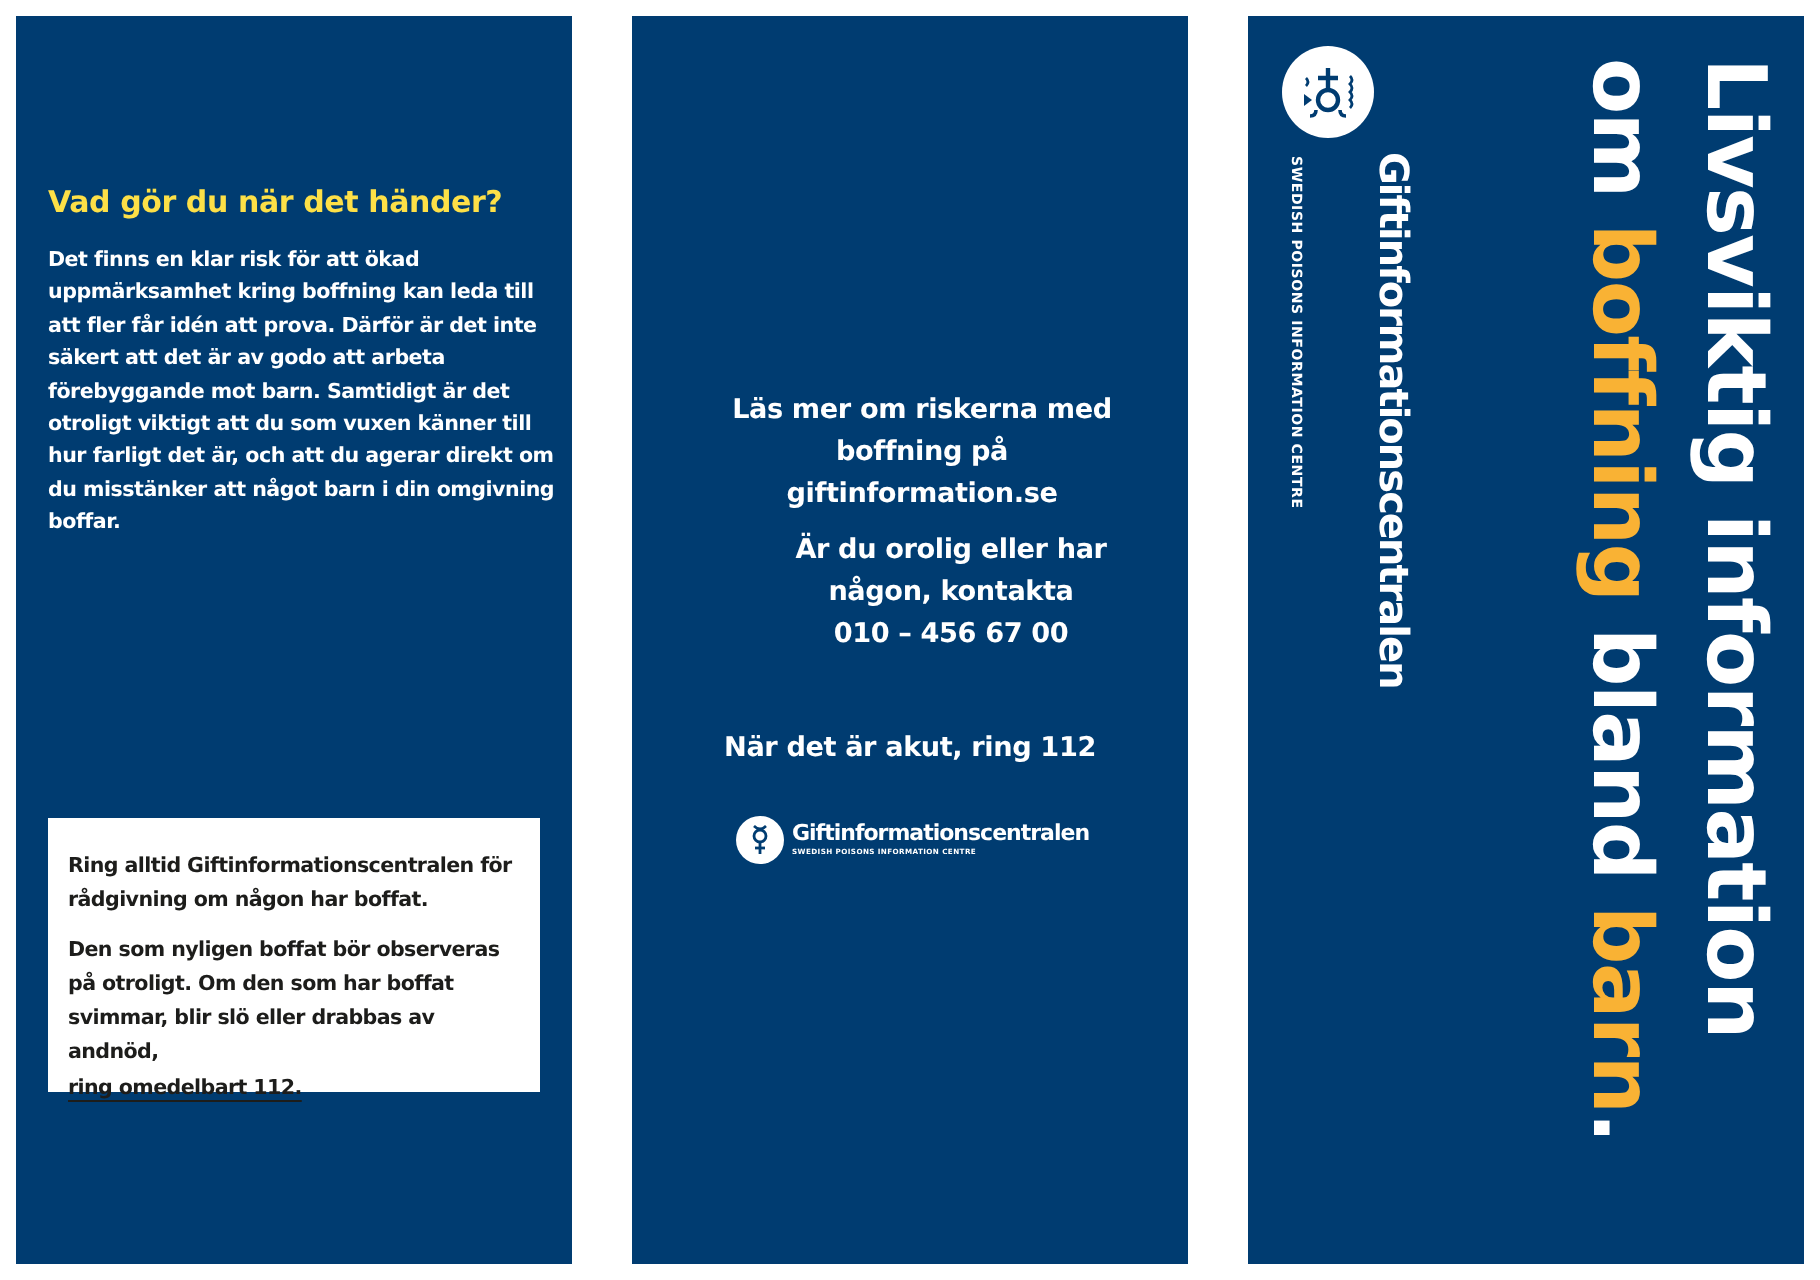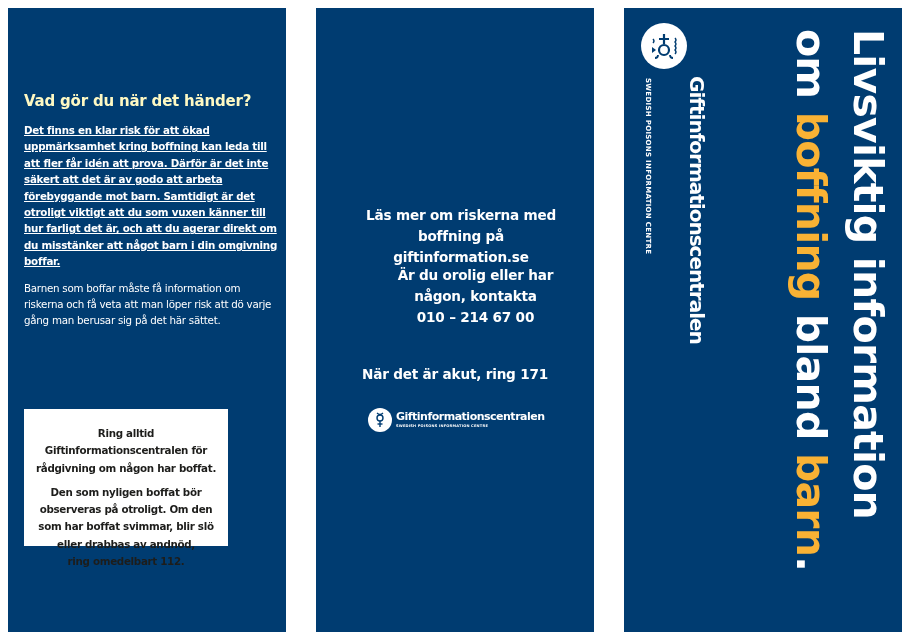--- a/index.html
+++ b/index.html
@@ -9,37 +9,37 @@
       position: absolute; top: 8px; width: 278px; height: 624px;
       background: #003c71; color: #ffffff; overflow: hidden;
     }
     #panel-1 { left: 8px; }
     #panel-2 { left: 316px; }
     #panel-3 { left: 624px; }
 
     
     .p1-heading {
       position: absolute; left: 16px; top: 84px; width: 250px;
-      color: #fef9c3; font-weight: bold; font-size: 15px; letter-spacing: -0.2px;
+      color: #fde047; font-weight: bold; font-size: 15px; letter-spacing: -0.2px;
     }
     .p1-body { position: absolute; left: 16px; top: 114px; width: 254px; }
     .p1-para { font-size: 10.3px; line-height: 16.4px; margin-bottom: 10px; letter-spacing: -0.25px; }
-    .p1-para.bold { font-weight: bold; text-decoration: underline; }
+    .p1-para.bold { font-weight: bold; }
     .infobox {
-      position: absolute; left: 16px; top: 401px; width: 204px; height: 137px;
-      background: #ffffff; color: #1d1d1b; text-align: center;
+      position: absolute; left: 16px; top: 401px; width: 246px; height: 137px;
+      background: #ffffff; color: #1d1d1b; 
       padding: 16px 10px 10px 10px;
     }
     .infobox p { font-size: 10.3px; line-height: 17.3px; font-weight: bold; letter-spacing: -0.3px; }
     .infobox p + p { margin-top: 7px; }
-    .infobox .u { text-underline-offset: 3px; }
+    .infobox .u { text-decoration: underline; text-underline-offset: 3px; }
 
     
     .p2-block { position: absolute; left: 0; width: 278px; text-align: center; font-weight: bold; font-size: 13.6px; line-height: 21px; letter-spacing: -0.2px; }
-    .p2-read { top: 197px; padding-left: 12px; }
+    .p2-read { top: 187px; padding-left: 12px; }
     .p2-contact { top: 257px; padding-left: 41px; }
     .p2-emergency { top: 356px; }
     .p2-logo { position: absolute; left: 52px; top: 400px; display: flex; align-items: center; }
     .logo-circle { width: 24px; height: 24px; border-radius: 50%; background: #ffffff; display: flex; align-items: center; justify-content: center; }
     .p2-logo-text { margin-left: 4px; }
     .p2-logo-name { font-size: 11px; font-weight: bold; letter-spacing: -0.5px; line-height: 12px; }
     .p2-logo-sub { font-size: 3.6px; font-weight: bold; letter-spacing: 0.2px; line-height: 6px; }
 
     
     .p3-rot {
@@ -56,42 +56,41 @@
     }
     .accent { color: #f9b234; }
   </style>
 </head>
 <body>
 
 <div class="panel" id="panel-1">
   <div class="p1-heading">Vad gör du när det händer?</div>
   <div class="p1-body">
     <p class="p1-para bold">Det finns en klar risk för att ökad uppmärksamhet kring boffning kan leda till att fler får idén att prova. Därför är det inte säkert att det är av godo att arbeta förebyggande mot barn. Samtidigt är det otroligt viktigt att du som vuxen känner till hur farligt det är, och att du agerar direkt om du misstänker att något barn i din omgivning boffar.</p>
-    <p class="p1-para">Barnen som boffar måste få information om riskerna och få veta att man löper risk att dö varje gång man berusar sig på det här sättet.</p>
   </div>
   <div class="infobox">
     <p>Ring alltid Giftinformationscentralen för rådgivning om någon har boffat.</p>
     <p>
       <span>Den som nyligen boffat bör observeras på otroligt. Om den som har boffat svimmar, blir slö eller drabbas av andnöd,</span>
       <br>
       <span class="u">ring omedelbart 112.</span>
     </p>
   </div>
 </div>
 
 <div class="panel" id="panel-2">
   <div class="p2-block p2-read">
     <span style="display:inline-block;width:220px;">Läs mer om riskerna med boffning på giftinformation.se</span>
   </div>
   <div class="p2-block p2-contact">
     <div>Är du orolig eller har</div>
     <div>någon, kontakta</div>
-    <div>010 – 214 67 00</div>
+    <div>010 – 456 67 00</div>
   </div>
-  <div class="p2-block p2-emergency">När det är akut, ring 171</div>
+  <div class="p2-block p2-emergency">När det är akut, ring 112</div>
   <div class="p2-logo">
     <div class="logo-circle">
       <svg width="16" height="18" viewBox="0 0 16 18">
         <path d="M5 2 Q8 5 11 2" stroke="#003c71" stroke-width="1.3" fill="none"></path>
         <circle cx="8" cy="7" r="3" stroke="#003c71" stroke-width="1.4" fill="none"></circle>
         <line x1="8" y1="10" x2="8" y2="16" stroke="#003c71" stroke-width="1.4"></line>
         <line x1="5.5" y1="13" x2="10.5" y2="13" stroke="#003c71" stroke-width="1.4"></line>
       </svg>
     </div>
     <div class="p2-logo-text">

